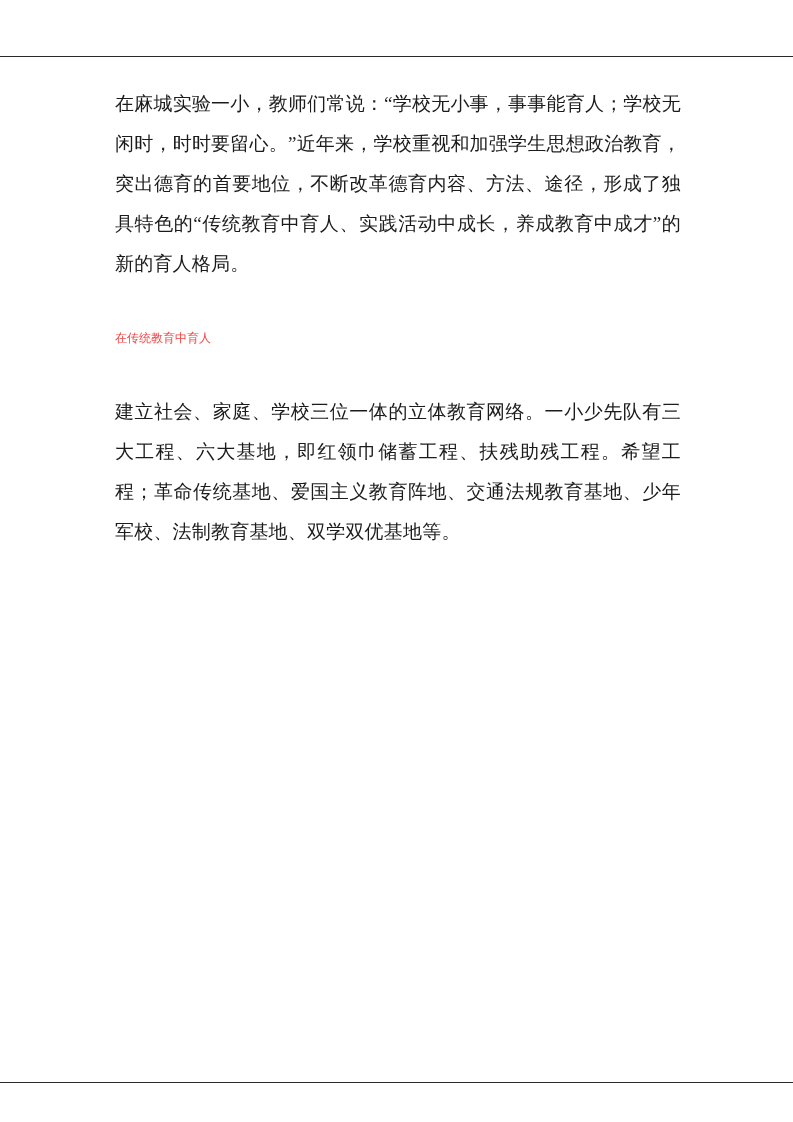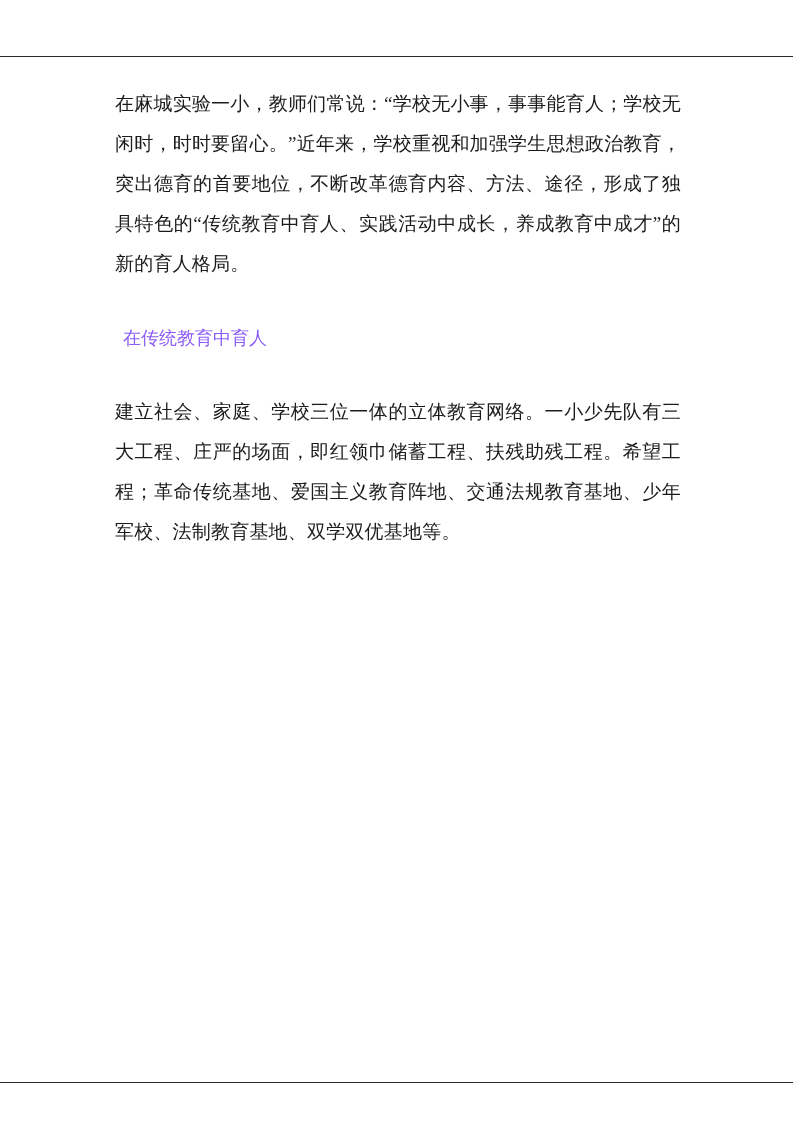--- a/index.html
+++ b/index.html
@@ -41,40 +41,40 @@
     color: #1b1b1b;
     margin: 0 0 34px 0;
     text-align: justify;
     text-justify: inter-ideograph;
     letter-spacing: 0.2px;
   }
   p.para:last-child { margin-bottom: 0; }
 
   p.heading {
     font-family: "Liberation Sans", "DejaVu Sans", sans-serif;
-    font-size: 18px;
+    font-size: 12px;
     line-height: 40px;
-    color: #8b5cf6;
-    margin: 0 0 34px 8px;
+    color: #ef4444;
+    margin: 0 0 34px 0;
     text-align: left;
   }
 </style>
 </head>
 <body>
 
 <div class="page">
 
   <div class="rule rule-top"></div>
 
   <div class="content">
 
     <p class="para">在麻城实验一小，教师们常说：“学校无小事，事事能育人；学校无闲时，时时要留心。”近年来，学校重视和加强学生思想政治教育，突出德育的首要地位，不断改革德育内容、方法、途径，形成了独具特色的“传统教育中育人、实践活动中成长，养成教育中成才”的新的育人格局。</p>
 
     <p class="heading">在传统教育中育人</p>
 
 
-    <p class="para">建立社会、家庭、学校三位一体的立体教育网络。一小少先队有三大工程、庄严的场面，即红领巾储蓄工程、扶残助残工程。希望工程；革命传统基地、爱国主义教育阵地、交通法规教育基地、少年军校、法制教育基地、双学双优基地等。</p>
+    <p class="para">建立社会、家庭、学校三位一体的立体教育网络。一小少先队有三大工程、六大基地，即红领巾储蓄工程、扶残助残工程。希望工程；革命传统基地、爱国主义教育阵地、交通法规教育基地、少年军校、法制教育基地、双学双优基地等。</p>
 
   </div>
 
   <div class="rule rule-bottom"></div>
 
 </div>
 
 </body></html>

